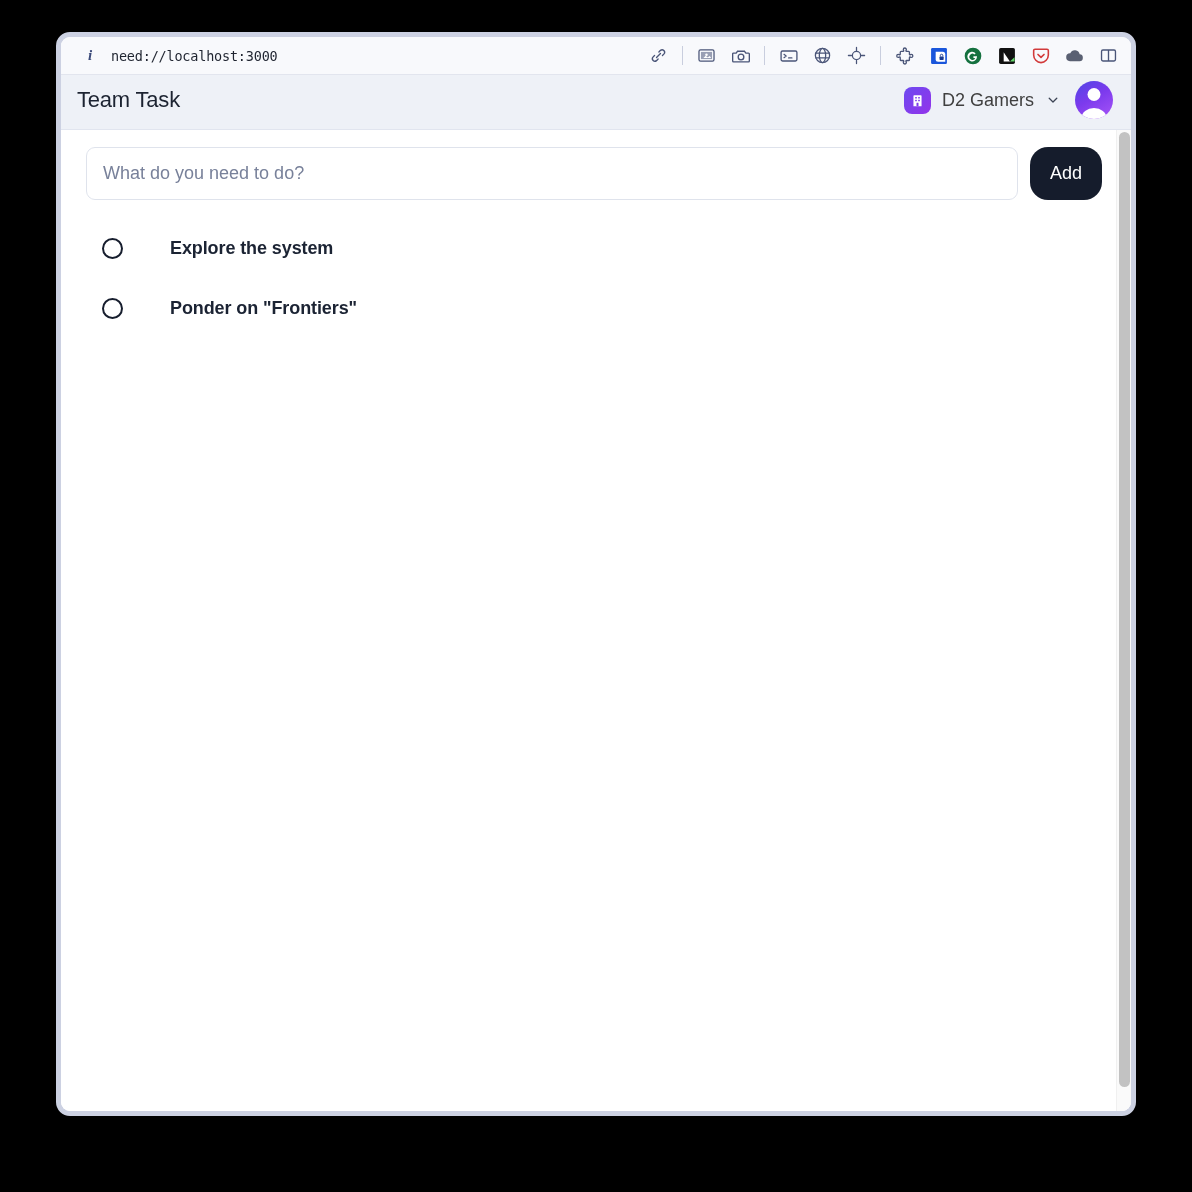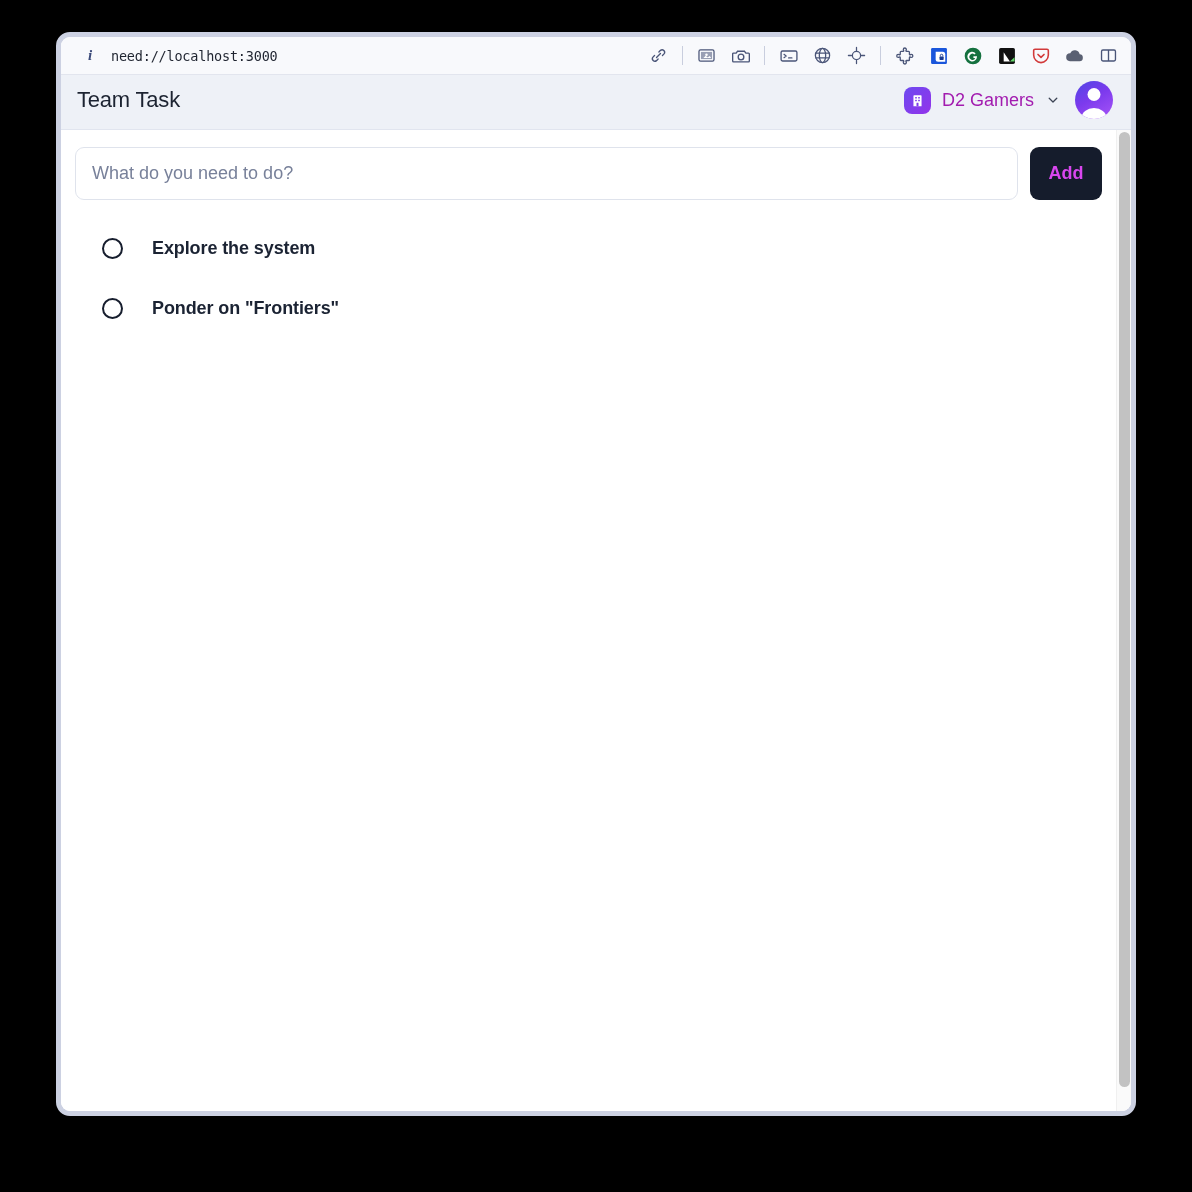--- a/index.html
+++ b/index.html
@@ -104,21 +104,21 @@
     height: 27px;
     border-radius: 8px;
     background: linear-gradient(135deg, #6d49f0 0%, #9333ea 100%);
     display: flex;
     align-items: center;
     justify-content: center;
     flex: none;
   }
   .org-name {
     font-size: 18px;
-    color: #a21caf;
+    color: #404040;
     font-weight: 400;
     white-space: nowrap;
   }
   .chevron {
     width: 16px;
     height: 16px;
     display: flex;
     align-items: center;
     justify-content: center;
     flex: none;
@@ -178,44 +178,45 @@
     height: 955px;
     border-radius: 6px;
     background: #c2c2c2;
   }
 
   
   .add-row {
     display: flex;
     align-items: stretch;
     gap: 12px;
+    margin-left: 11px;
   }
   .todo-input {
     flex: 1 1 auto;
     height: 53px;
     border: 1px solid #dfe3ec;
     border-radius: 9px;
     background: #ffffff;
     padding: 0 16px;
     font-family: "Liberation Sans", sans-serif;
     font-size: 18px;
     color: #1c2331;
     outline: none;
   }
   .todo-input::placeholder { color: #78819a; }
   .add-btn {
     width: 72px;
     height: 53px;
     border: none;
-    border-radius: 9px;
+    border-radius: 18px;
     background: #151c2c;
-    color: #d946ef;
+    color: #ffffff;
     font-family: "Liberation Sans", sans-serif;
     font-size: 18px;
-    font-weight: 700;
+    font-weight: 400;
     cursor: pointer;
     flex: none;
   }
 
   
   .task-list {
     margin-top: 18px;
     list-style: none;
   }
   .task-row {
@@ -228,21 +229,21 @@
   .task-check {
     width: 21px;
     height: 21px;
     border: 2px solid #171e2e;
     border-radius: 50%;
     background: transparent;
     cursor: pointer;
     flex: none;
   }
   .task-label {
-    margin-left: 29px;
+    margin-left: 47px;
     font-size: 18px;
     font-weight: 700;
     color: #1b2333;
     letter-spacing: -0.1px;
   }
 </style>
 </head>
 <body>
 
 <div class="window">

